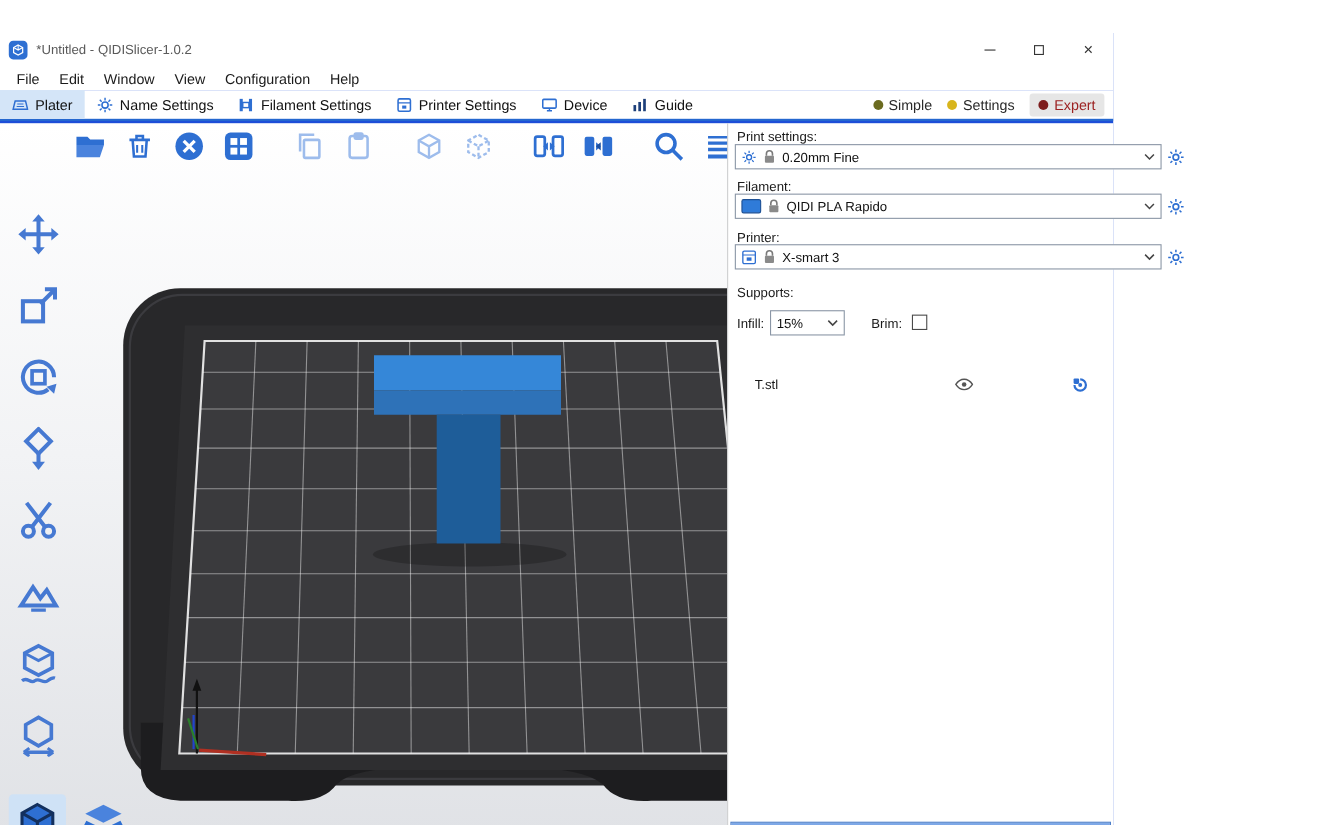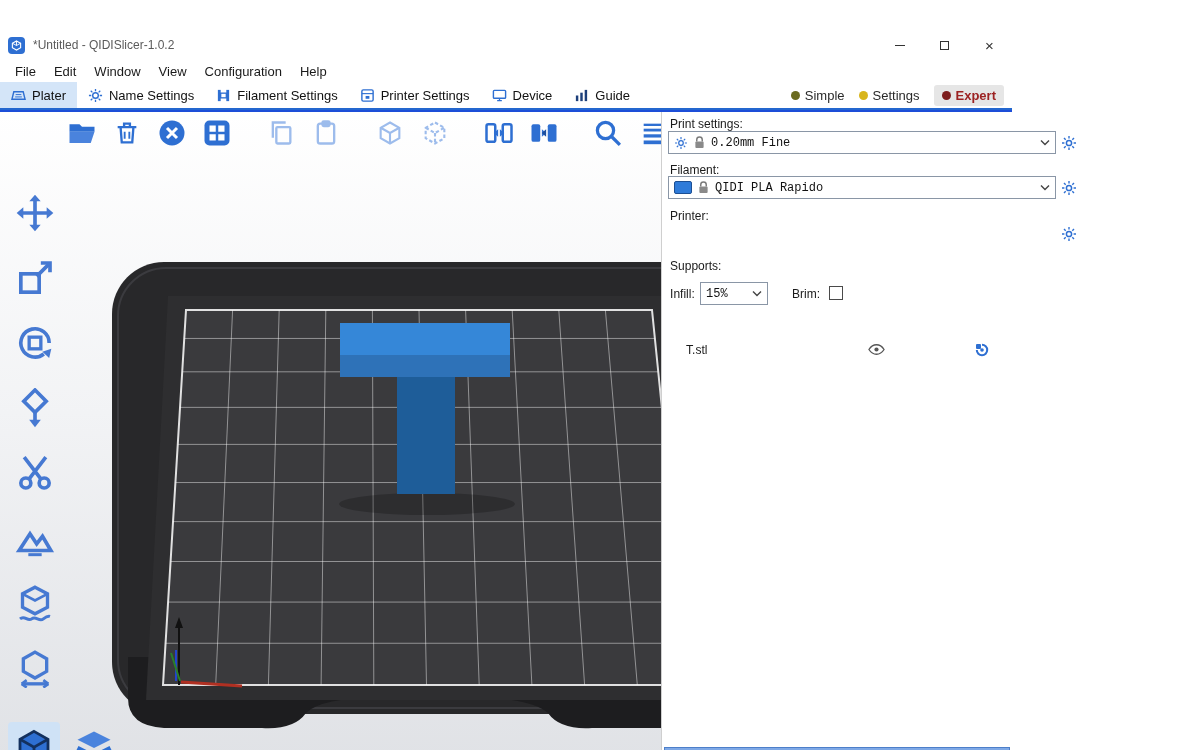--- a/index.html
+++ b/index.html
@@ -22,21 +22,21 @@
   .menubar { height:22px; display:flex; align-items:center; background:#fff; padding-left:6px; }
   .menu-item { font-size:13px; color:#1a1a1a; padding:0 9px; }
 
   
   .tabbar { height:28px; display:flex; align-items:stretch; background:#fff; border-bottom:2px solid #2467cf; }
   .tab { display:flex; align-items:center; gap:6px; padding:0 11px; font-size:13px; color:#111; }
   .tab.selected { background:#d4e5f8; }
   .modes { margin-left:auto; display:flex; align-items:center; gap:14px; padding-right:8px; }
   .mode { display:flex; align-items:center; gap:5px; font-size:13px; color:#2a2a2a; }
   .mode .dot { width:9px; height:9px; border-radius:50%; display:inline-block; }
-  .mode.expert { background:#e6e6e6; border-radius:3px; padding:3px 8px; color:#9c2222; font-weight:bold; }
+  .mode.expert { background:#e6e6e6; border-radius:3px; padding:3px 8px; color:#9c2222; font-weight:normal; }
 
   
   .main { position:absolute; top:82px; left:0; right:0; bottom:0; display:flex; }
   .viewport { position:relative; width:784px; height:668px;
               background:linear-gradient(#ffffff 0%, #f2f3f5 45%, #dfe1e5 100%); overflow:hidden; }
   .scene-svg { position:absolute; inset:0; }
 
   
   .vp-toolbar { position:absolute; top:3px; left:64px; display:flex; align-items:center; gap:9px; z-index:5; }
   .tb-btn { width:36px; height:36px; display:flex; align-items:center; justify-content:center; }
@@ -48,21 +48,21 @@
 
   
   .view-toggles { position:absolute; left:8px; bottom:6px; display:flex; gap:8px; z-index:5; }
   .vt-btn { width:52px; height:52px; display:flex; align-items:center; justify-content:center; border-radius:4px; }
   .vt-btn.selected { background:#cfe2f6; }
 
   
   .sidebar { position:relative; width:416px; height:668px; background:#fff; border-left:1px solid #cfcfcf; font-size:12px; color:#1a1a1a; }
   .sb-label { position:absolute; left:8px; font-size:12px; color:#1a1a1a; }
   .combo { position:absolute; height:23px; border:1px solid #8a96a6; background:#fff;
-           display:flex; align-items:center; gap:6px; padding:0 5px; font-size:12px; color:#111;font-family:Liberation Mono, monospace; }
+           display:flex; align-items:center; gap:6px; padding:0 5px; font-size:12px; color:#111; }
   .combo .chev { margin-left:auto; }
   .gear-btn { position:absolute; width:18px; height:18px; display:flex; align-items:center; justify-content:center; }
   .swatch { width:18px; height:13px; background:#2f7bd9; border:1px solid #1c4f94; border-radius:2px; }
   .checkbox { position:absolute; width:14px; height:14px; border:1px solid #4a4a4a; background:#fff; }
 
   .obj-header { position:absolute; left:0; right:0; top:203px; height:22px; border-bottom:1px solid #e4e4e4; }
   .obj-header .colname { position:absolute; left:15px; top:4px; }
   .obj-header .colediting { position:absolute; left:283px; top:4px; }
   .col-sep { position:absolute; top:2px; height:18px; width:1px; background:#dcdcdc; }
   .obj-row { position:absolute; left:0; right:0; top:226px; height:24px; }
@@ -510,20 +510,41 @@
           </span>
       </div>
       <div class="gear-btn" style="left:398px; top:67px">
         <svg width="16" height="16" viewBox="0 0 16 16">
             <circle cx="8" cy="8" r="2.6" fill="none" stroke="#2e6fd2" stroke-width="1.5"></circle>
             <path d="M8 1v2.4M8 12.6V15M1 8h2.4M12.6 8H15M3 3l1.7 1.7M11.3 11.3L13 13M13 3l-1.7 1.7M4.7 11.3L3 13" stroke="#2e6fd2" stroke-width="1.4"></path>
           </svg>
       </div>
 
       <span class="sb-label" style="top:97px">Printer:</span>
+      <div class="combo" style="left:6px; top:110px; width:388px">
+        <span>
+            <svg width="14" height="14" viewBox="0 0 16 16">
+              <rect x="1.5" y="1.5" width="13" height="13" rx="1.5" fill="none" stroke="#2e6fd2" stroke-width="1.4"></rect>
+              <path d="M1.5 5.5h13" stroke="#2e6fd2" stroke-width="1.2"></path>
+              <rect x="5.5" y="8" width="5" height="3.5" fill="#2e6fd2"></rect>
+            </svg>
+          </span>
+        <span>
+            <svg width="11" height="13" viewBox="0 0 12 14">
+              <path d="M3 6V4a3 3 0 016 0v2" fill="none" stroke="#7a7a7a" stroke-width="1.6"></path>
+              <rect x="1.5" y="6" width="9" height="7" rx="1" fill="#8a8a8a"></rect>
+            </svg>
+          </span>
+        <span>X-smart 3</span>
+        <span class="chev">
+            <svg width="10" height="7" viewBox="0 0 10 7">
+              <path d="M1 1.5l4 4 4-4" fill="none" stroke="#444" stroke-width="1.4"></path>
+            </svg>
+          </span>
+      </div>
       <div class="gear-btn" style="left:398px; top:113px">
         <svg width="16" height="16" viewBox="0 0 16 16">
             <circle cx="8" cy="8" r="2.6" fill="none" stroke="#2e6fd2" stroke-width="1.5"></circle>
             <path d="M8 1v2.4M8 12.6V15M1 8h2.4M12.6 8H15M3 3l1.7 1.7M11.3 11.3L13 13M13 3l-1.7 1.7M4.7 11.3L3 13" stroke="#2e6fd2" stroke-width="1.4"></path>
           </svg>
       </div>
 
       <span class="sb-label" style="top:147px">Supports:</span>
 
       <span class="sb-label" style="top:175px">Infill:</span>

